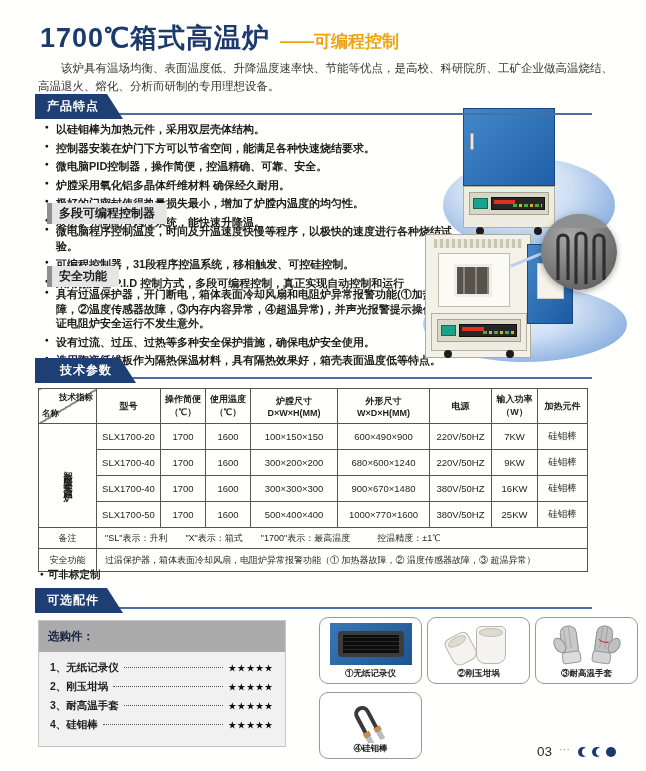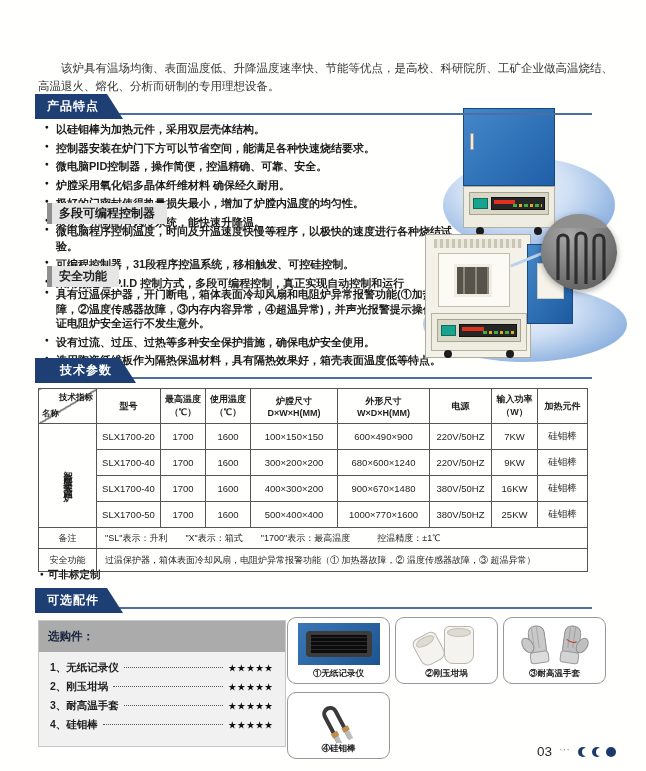--- a/index.html
+++ b/index.html
@@ -63,21 +63,21 @@
   .opt-box { position:absolute; left:38px; top:620px; width:248px; border:1px solid #c6c6c6; background:#f1f1f1; }
   .opt-head { background:#ababab; font-size:11.5px; font-weight:bold; color:#14223c; padding:8px 9px; }
   .opt-items { padding:4px 11px 9px 11px; }
   .opt-item { display:flex; align-items:baseline; font-size:10.5px; color:#1d1d1d; margin:5px 0; font-weight:600; }
   .opt-item .leader { flex:1; border-bottom:1.5px dotted #555; margin:0 5px; transform:translateY(-3px); }
   .opt-item .stars { font-size:8.5px; letter-spacing:1.5px; color:#111; }
   
   .card {
     position:absolute; width:103px; height:67px; background:#fff;
     border:1px solid #999; border-radius:9px; padding:4px 4px 3px;
-    display:flex; flex-direction:column; align-items:center; justify-content:space-between;
+    display:flex; flex-direction:column; align-items:center; justify-content:space-between;margin-left:32px;
   }
   .card .caption { font-size:8.5px; color:#222; font-weight:600; }
   .img-area { width:100%; flex:1; position:relative; overflow:hidden; }
   
   .rec-outer { position:absolute; left:6px; top:1px; width:82px; height:42px; background:linear-gradient(135deg,#3a77b8,#1d548f); }
   .rec-bezel { position:absolute; left:8px; top:8px; width:66px; height:26px; background:#3c3c3c; border-radius:4px; }
   .rec-screen { position:absolute; left:5px; top:4px; width:56px; height:18px; background:#0c0c0c;
     background-image:repeating-linear-gradient(0deg,#0c0c0c 0 3px,#2a2a2a 3px 4px),
       repeating-linear-gradient(90deg, transparent 0 7px, rgba(220,60,40,.85) 7px 9px, transparent 9px 14px, rgba(240,240,240,.8) 14px 15px);
   }
@@ -128,20 +128,23 @@
   .pg-dots { font-size:11px; color:#9a9a9a; letter-spacing:1px; transform:translateY(-2px); }
   .moons { display:flex; gap:4px; align-items:center; }
   .moon { width:10px; height:10px; border-radius:50%; background:#1b3a6b; position:relative; }
   .moon.crescent::after { content:""; position:absolute; right:-2px; top:1px; width:8px; height:8px; border-radius:50%; background:#fffffd; }
 </style>
 </head>
 <body>
 
 <div class="page">
 
+  <div class="title-row">
+    <span class="title-main">1700℃箱式高温炉</span><span class="title-sub">——可编程控制</span>
+  </div>
   <p class="intro">该炉具有温场均衡、表面温度低、升降温度速率快、节能等优点，是高校、科研院所、工矿企业做高温烧结、高温退火、熔化、分析而研制的专用理想设备。</p>
 
   <div class="section-line" style="left:38px; top:113px; width:554px;"></div>
   <div class="ribbon" style="left:35px; top:94px;">产品特点</div>
 
   <ul class="bullets" style="left:45px; top:122px; width:402px;">
     <li>以硅钼棒为加热元件，采用双层壳体结构。</li>
     <li>控制器安装在炉门下方可以节省空间，能满足各种快速烧结要求。</li>
     <li>微电脑PID控制器，操作简便，控温精确、可靠、安全。</li>
     <li>炉膛采用氧化铝多晶体纤维材料 确保经久耐用。</li>
@@ -226,21 +229,21 @@
         <col style="width:46px">
         <col style="width:50px">
     </colgroup>
     <thead>
       <tr>
         <th class="corner-cell">
           <span class="corner-top">技术指标</span>
           <span class="corner-bottom">名称</span>
         </th>
         <th>型号</th>
-        <th>最高温度
+        <th>操作简便
 （℃）</th>
         <th>使用温度
 （℃）</th>
         <th>炉膛尺寸
 D×W×H(MM)</th>
         <th>外形尺寸
 W×D×H(MM)</th>
         <th>电源</th>
         <th>输入功率
 （W）</th>
@@ -266,21 +269,21 @@
         <td class="datacell">300×200×200</td>
         <td class="datacell">680×600×1240</td>
         <td class="datacell">220V/50HZ</td>
         <td class="datacell">9KW</td>
         <td class="datacell">硅钼棒</td>
       </tr>
       <tr>
         <td class="datacell">SLX1700-40</td>
         <td class="datacell">1700</td>
         <td class="datacell">1600</td>
-        <td class="datacell">400×300×200</td>
+        <td class="datacell">300×300×300</td>
         <td class="datacell">900×670×1480</td>
         <td class="datacell">380V/50HZ</td>
         <td class="datacell">16KW</td>
         <td class="datacell">硅钼棒</td>
       </tr>
       <tr>
         <td class="datacell">SLX1700-50</td>
         <td class="datacell">1700</td>
         <td class="datacell">1600</td>
         <td class="datacell">500×400×400</td>

